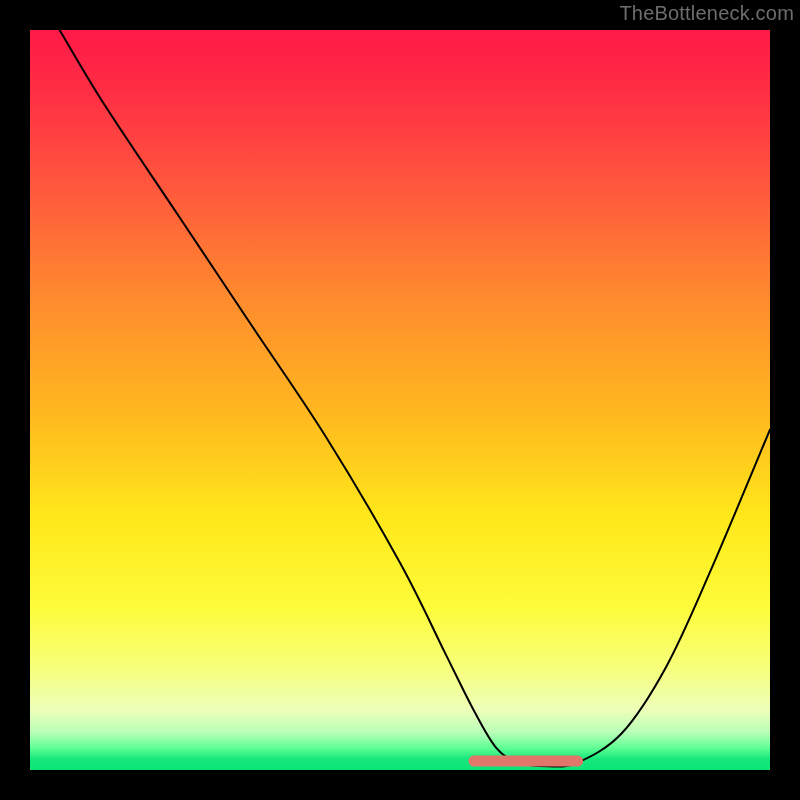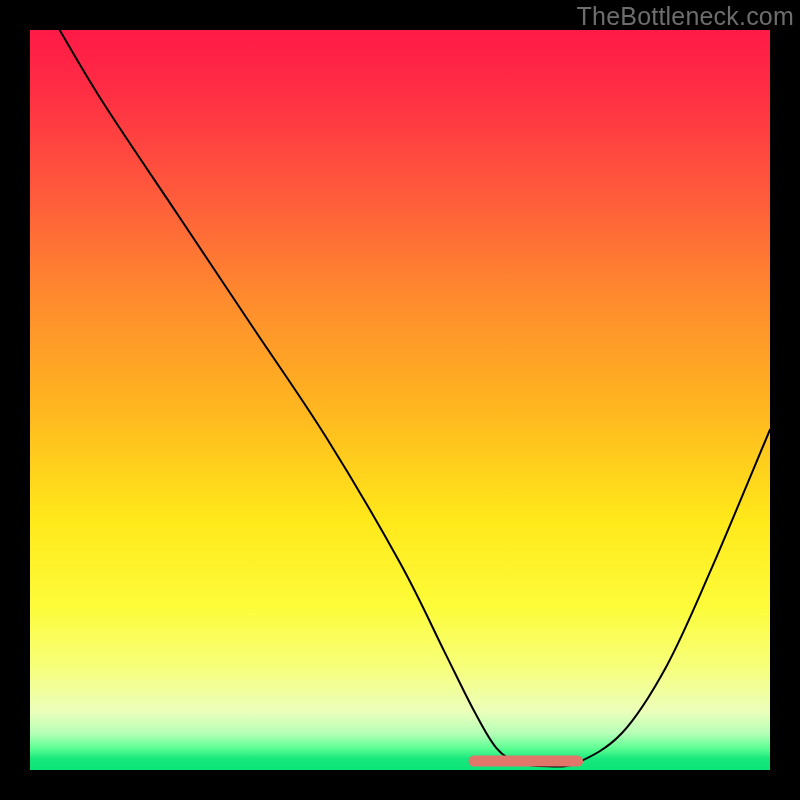--- a/index.html
+++ b/index.html
@@ -45,21 +45,21 @@
     inset: 0;
     width: 100%;
     height: 100%;
     display: block;
   }
   .watermark {
     position: absolute;
     top: 2px;
     right: 6px;
     color: #6d6d6d;
-    font-size: 25px;
+    font-size: 20px;
     font-weight: 500;
     letter-spacing: 0.2px;
     user-select: none;
     margin-left: 18px;
   }
   .curve-path {
     fill: none;
     stroke: #000;
     stroke-width: 2;
     stroke-linejoin: round;

